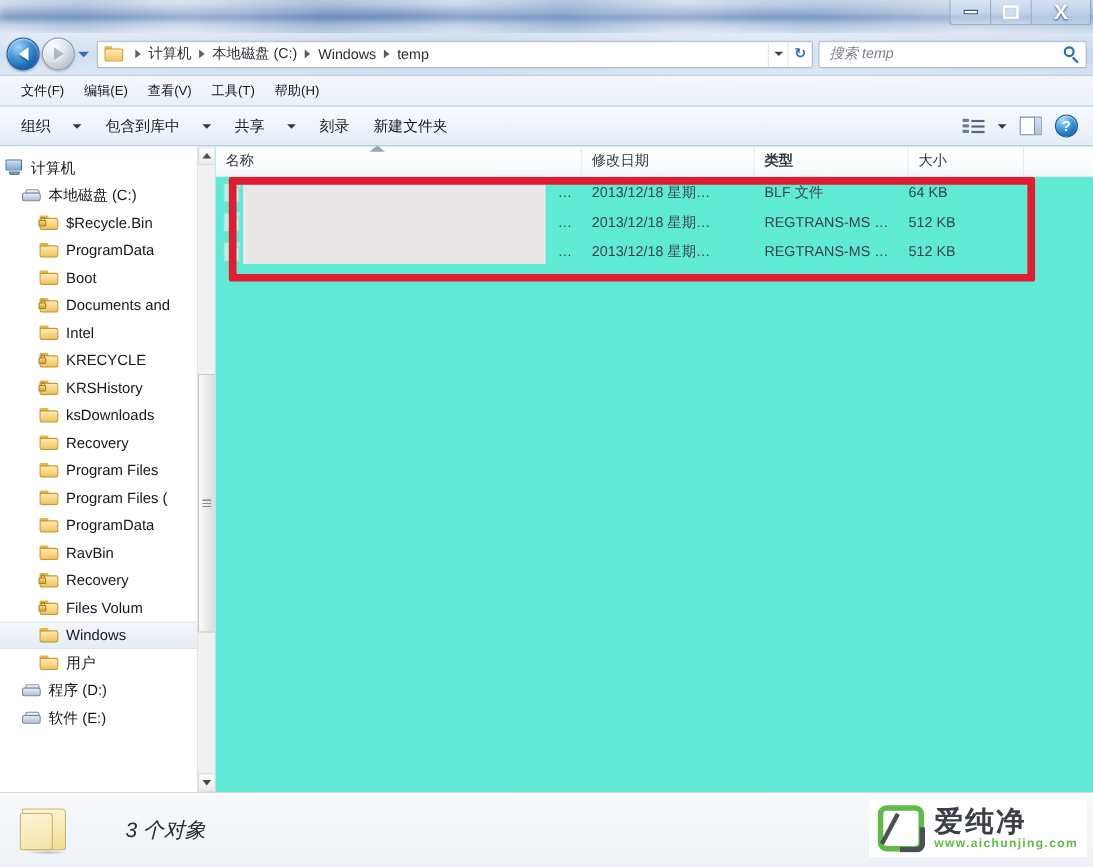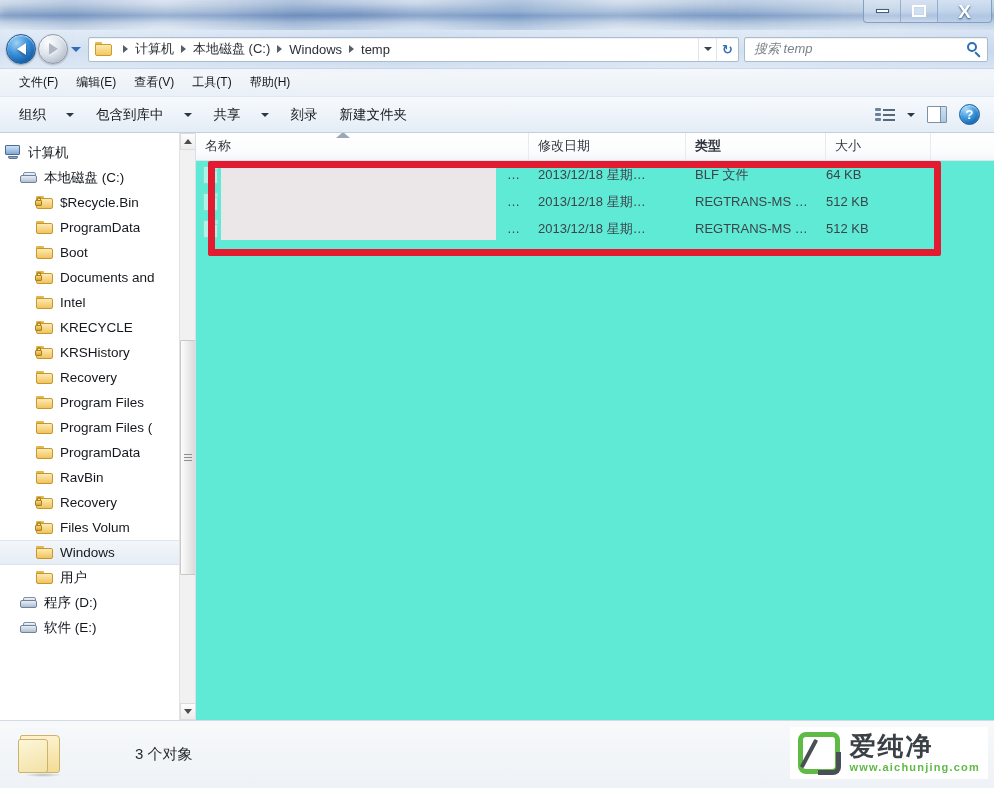--- a/index.html
+++ b/index.html
@@ -332,21 +332,21 @@
     display: flex; align-items: center; padding-left: 18px;
     position: relative;
   }
   .sb-folder { width: 44px; height: 40px; position: relative; flex: 0 0 auto; }
   .sb-folder .back { position:absolute; left:2px; top:0; width:40px; height:38px;
       background: linear-gradient(180deg,#fdf2cd,#f3dc96); border:1px solid #cdb26a; border-radius:2px 4px 3px 3px; }
   .sb-folder .front { position:absolute; left:0; top:4px; width:30px; height:34px;
       background: linear-gradient(160deg,#fdf6d8,#f2e2a6); border:1px solid #cdb26a; border-radius:2px 3px 3px 2px; }
   .sb-folder .shadow { position:absolute; left:6px; top:38px; width:38px; height:4px;
       background: radial-gradient(ellipse at center, rgba(0,0,0,.22), transparent 70%); }
-  #statuslabel { font-size: 15px; color: #262b31; margin-left: 73px; }
+  #statuslabel { font-size: 19px; color: #262b31; margin-left: 52px; font-style: italic; }
 
   
   #watermark {
     position: absolute; right: 6px; top: 6px;
     display: flex; align-items: center; gap: 9px;
     background: #ffffff; padding: 5px 8px;
   }
   .wm-mark { width: 42px; height: 42px; position: relative; flex: 0 0 auto; }
   .wm-mark .c1 { position:absolute; left:0; top:0; width:42px; height:42px;
      border: 5px solid #5fbb46; border-radius: 8px; }
@@ -562,20 +562,28 @@
               </span>
             </span>
             <span class="tr-label">KRSHistory</span>
           </div>
           <div class="treerow">
             <span class="tr-ind" style="width: 32px;"></span>
             <span class="ic ic-fold">
               <span class="tab"></span>
               <span class="bd"></span>
             </span>
+            <span class="tr-label">ksDownloads</span>
+          </div>
+          <div class="treerow">
+            <span class="tr-ind" style="width: 32px;"></span>
+            <span class="ic ic-fold">
+              <span class="tab"></span>
+              <span class="bd"></span>
+            </span>
             <span class="tr-label">Recovery</span>
           </div>
           <div class="treerow">
             <span class="tr-ind" style="width: 32px;"></span>
             <span class="ic ic-fold">
               <span class="tab"></span>
               <span class="bd"></span>
             </span>
             <span class="tr-label">Program Files</span>
           </div>

